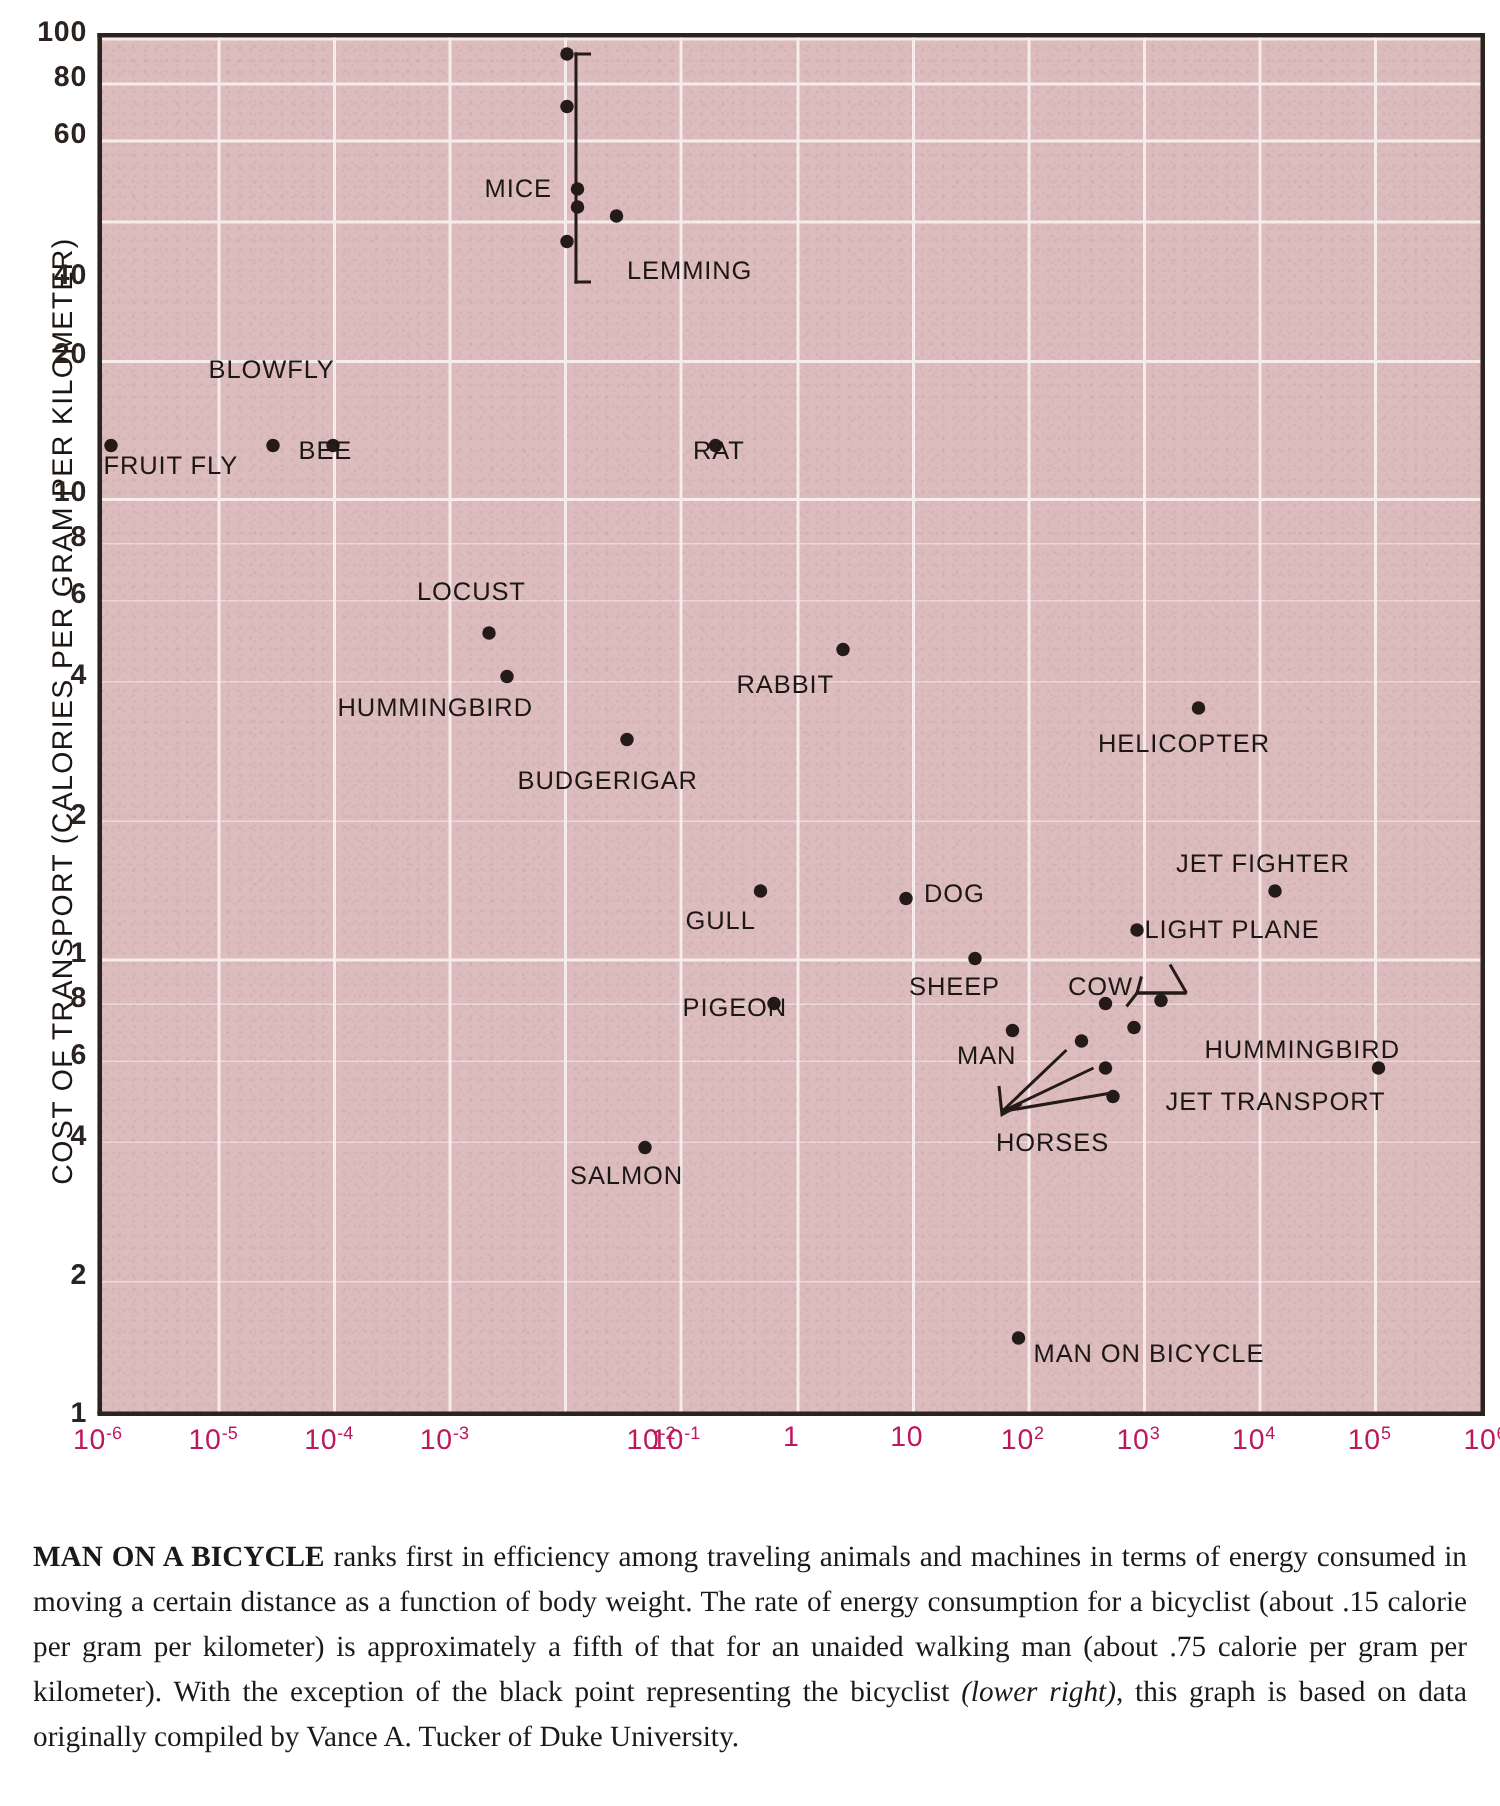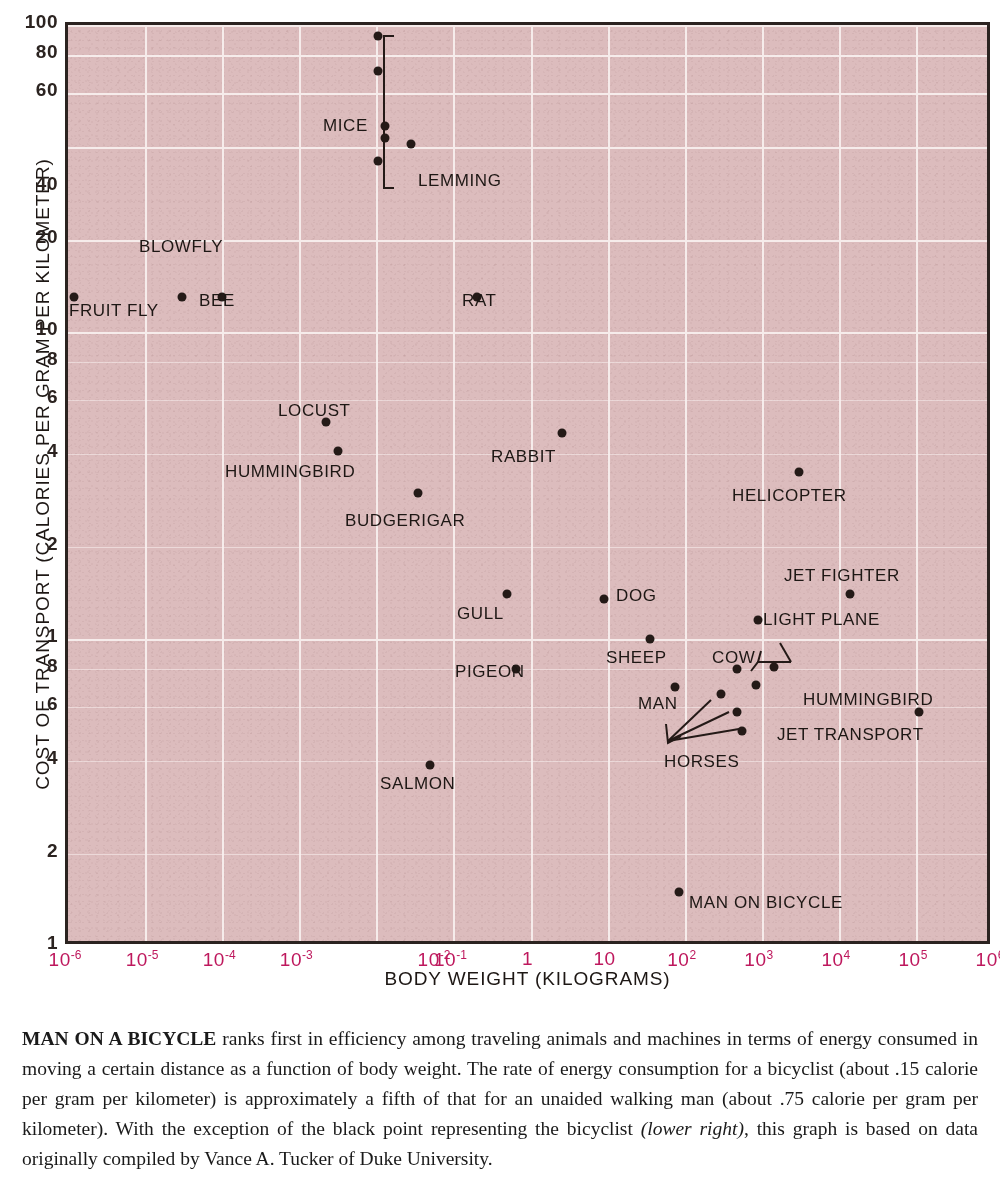--- a/index.html
+++ b/index.html
@@ -179,21 +179,21 @@
           <div class="pt" title="JET TRANSPORT" style="left: 851.107px; top: 686.628px;"></div>
           <div class="pt" title="MAN ON BICYCLE" style="left: 611.226px; top: 866.94px;"></div>
         </div>
       <div id="annolayer">
           <div class="lbl" style="left: 255px; top: 91px;">MICE</div>
           <div class="lbl" style="left: 350px; top: 146px;">LEMMING</div>
           <div class="lbl" style="left: 71px; top: 212px;">BLOWFLY</div>
           <div class="lbl" style="left: 1px; top: 276px;">FRUIT FLY</div>
           <div class="lbl" style="left: 131px; top: 266px;">BEE</div>
           <div class="lbl" style="left: 394px; top: 266px;">RAT</div>
-          <div class="lbl" style="left: 210px; top: 376px;">LOCUST</div>
+          <div class="lbl" style="left: 210px; top: 360px;">LOCUST</div>
           <div class="lbl" style="left: 157px; top: 437px;">HUMMINGBIRD</div>
           <div class="lbl" style="left: 277px; top: 486px;">BUDGERIGAR</div>
           <div class="lbl" style="left: 423px; top: 422px;">RABBIT</div>
           <div class="lbl" style="left: 664px; top: 461px;">HELICOPTER</div>
           <div class="lbl" style="left: 716px; top: 541px;">JET FIGHTER</div>
           <div class="lbl" style="left: 695px; top: 585px;">LIGHT PLANE</div>
           <div class="lbl" style="left: 389px; top: 579px;">GULL</div>
           <div class="lbl" style="left: 548px; top: 561px;">DOG</div>
           <div class="lbl" style="left: 387px; top: 637px;">PIGEON</div>
           <div class="lbl" style="left: 538px; top: 623px;">SHEEP</div>
@@ -232,18 +232,17 @@
         <div class="xtick" style="left: 394px; margin-left: 40px;">10<sup>-2</sup></div>
         <div class="xtick" style="left: 450.417px;">10<sup>-1</sup></div>
         <div class="xtick" style="left: 527.5px;">1</div>
         <div class="xtick" style="left: 604.583px;">10</div>
         <div class="xtick" style="left: 681.667px;">10<sup>2</sup></div>
         <div class="xtick" style="left: 758.75px;">10<sup>3</sup></div>
         <div class="xtick" style="left: 835.833px;">10<sup>4</sup></div>
         <div class="xtick" style="left: 912.917px;">10<sup>5</sup></div>
         <div class="xtick" style="left: 990px;">10<sup>6</sup></div>
       </div>
-    <div id="xtitle">BODY WEIGHT (KILOGRAMS)</div>
   </div>
 
   <p id="caption"><b>MAN ON A BICYCLE</b><span> ranks first in efficiency among traveling animals and machines in terms of energy consumed in moving a certain distance as a function of body weight. The rate of energy consumption for a bicyclist (about .15 calorie per gram per kilometer) is approximately a fifth of that for an unaided walking man (about .75 calorie per gram per kilometer). With the exception of the black point representing the bicyclist </span><i>(lower right)</i><span>, this graph is based on data originally compiled by Vance A. Tucker of Duke University.</span></p>
 
 </div>
 
 </body></html>

